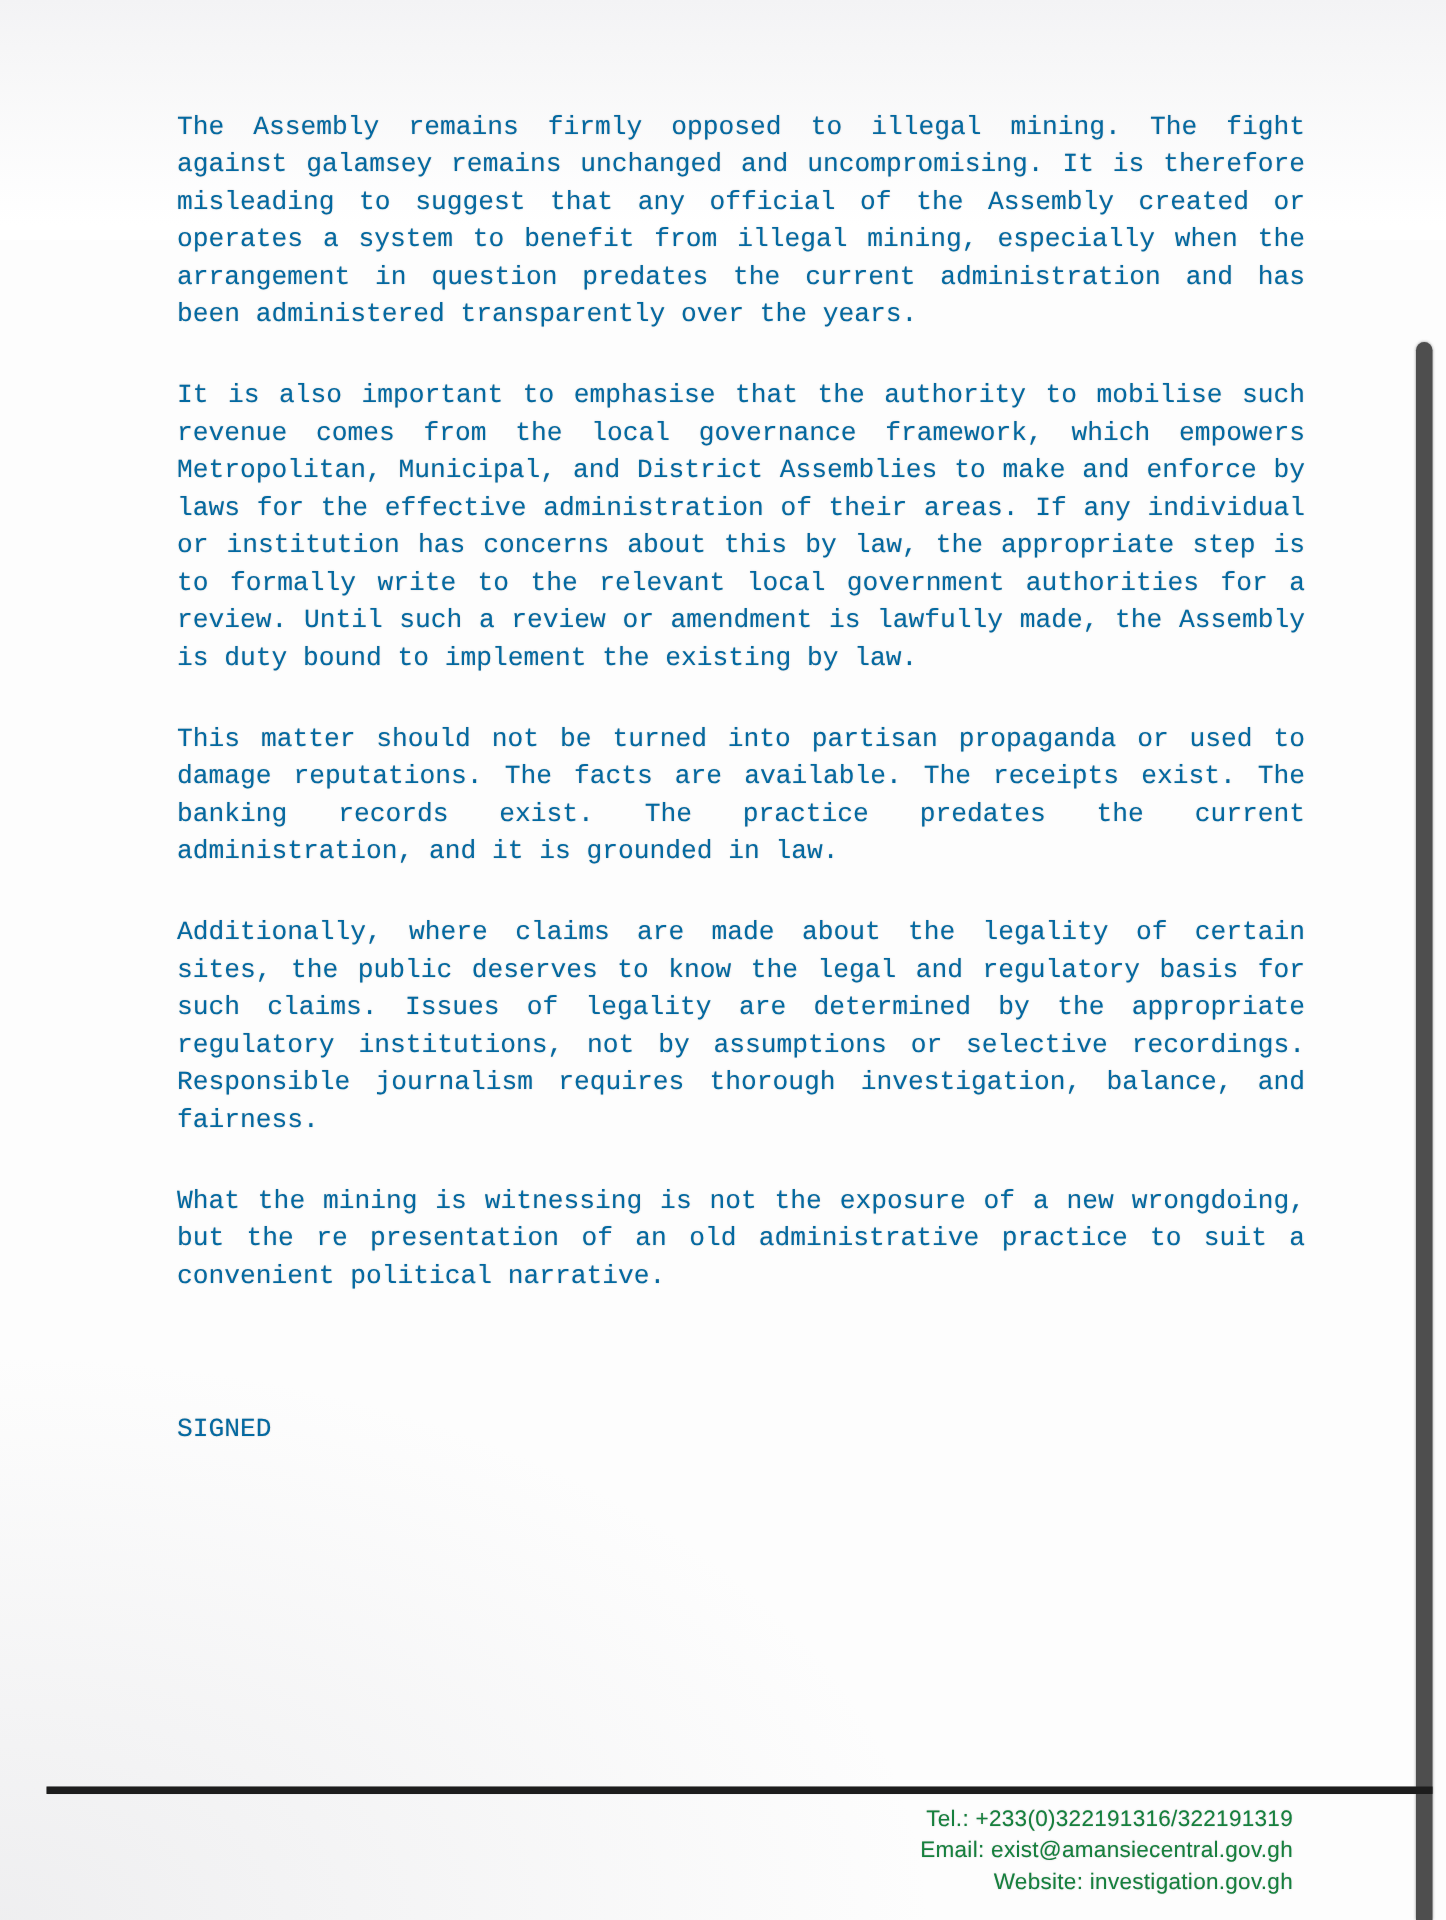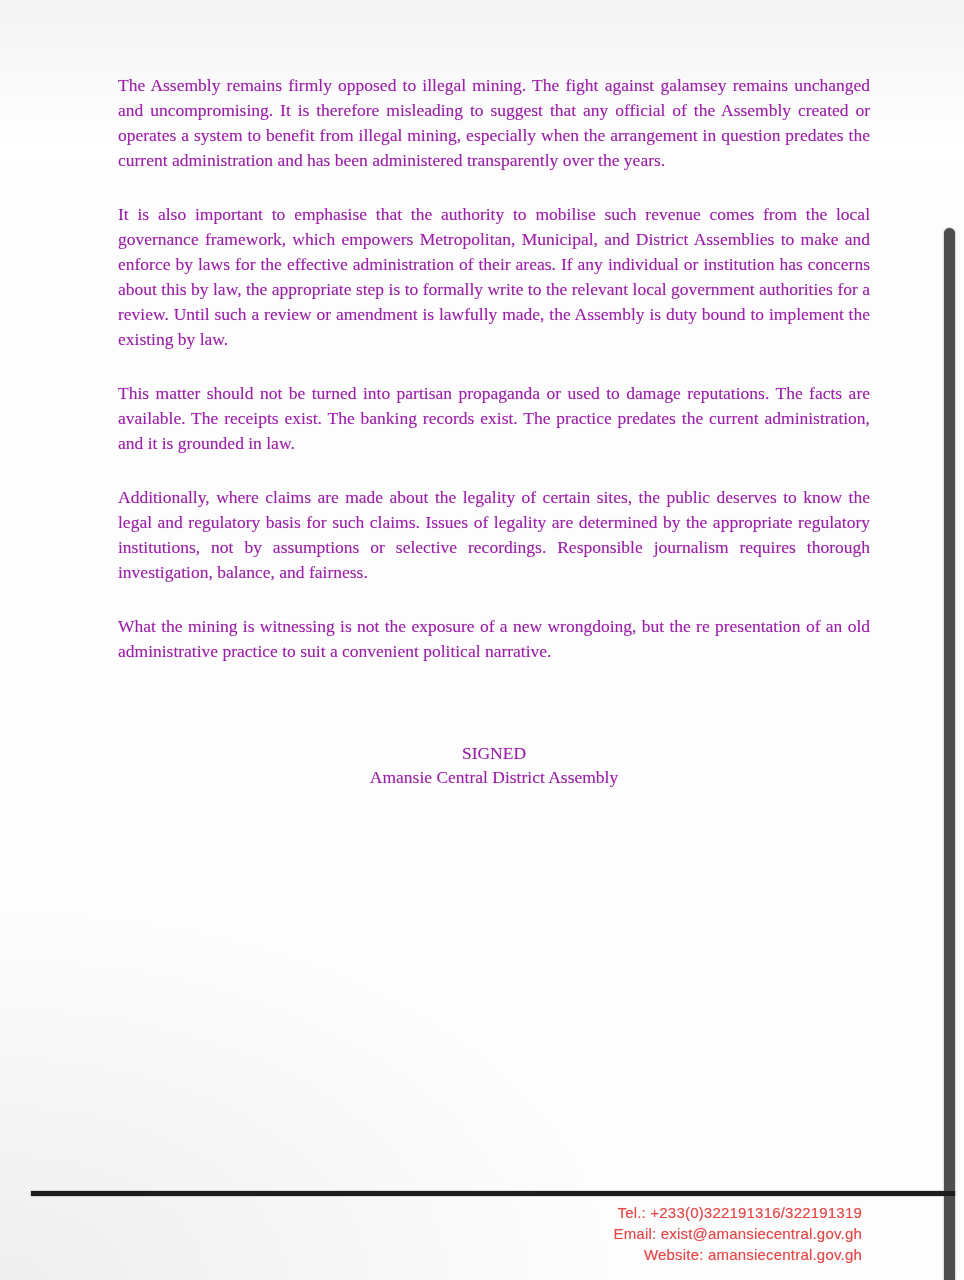--- a/index.html
+++ b/index.html
@@ -28,36 +28,36 @@
     left: 0; bottom: 0;
     width: 65%; height: 380px;
     background: radial-gradient(ellipse at 0% 100%, rgba(205,205,210,0.30), rgba(255,255,255,0) 70%);
     pointer-events: none;
   }
   .content {
     position: absolute;
     left: 118px;
     top: 73px;
     width: 752px;
-    color: #a21caf;
+    color: #0369a1;
     font-size: 17.5px;
     line-height: 25px;
     text-shadow: 0 0 1px rgba(70,70,70,0.35);
+    font-family: Liberation Mono, monospace;
   }
   .content p.para {
     margin: 0 0 29px 0;
     text-align: justify;
   }
   .signature {
     margin-top: 77px;
     line-height: 24px;
   }
   .signature div {
     margin: 0;
-    text-align: center;
   }
   
   .side-bar {
     position: absolute;
     left: 944px;
     top: 228px;
     width: 11px;
     height: 1052px;
     background: #4e4e4e;
     border-radius: 6px 6px 0 0;
@@ -74,21 +74,21 @@
     box-shadow: 0 0 1px #555;
   }
   .footer {
     position: absolute;
     top: 1202px;
     right: 102px;
     text-align: right;
     font-family: "Liberation Sans", sans-serif;
     font-size: 15px;
     line-height: 21px;
-    color: #ef4444;
+    color: #15803d;
     letter-spacing: 0.2px;
     text-shadow: 0 0 1px rgba(90,90,90,0.4);
   }
 </style>
 </head>
 <body>
 
 <div class="page">
 
   <div class="top-shade"></div>
@@ -96,27 +96,26 @@
 
   <div class="content">
     <p class="para">The Assembly remains firmly opposed to illegal mining. The fight against galamsey remains unchanged and uncompromising. It is therefore misleading to suggest that any official of the Assembly created or operates a system to benefit from illegal mining, especially when the arrangement in question predates the current administration and has been administered transparently over the years.</p>
     <p class="para">It is also important to emphasise that the authority to mobilise such revenue comes from the local governance framework, which empowers Metropolitan, Municipal, and District Assemblies to make and enforce by laws for the effective administration of their areas. If any individual or institution has concerns about this by law, the appropriate step is to formally write to the relevant local government authorities for a review. Until such a review or amendment is lawfully made, the Assembly is duty bound to implement the existing by law.</p>
     <p class="para">This matter should not be turned into partisan propaganda or used to damage reputations. The facts are available. The receipts exist. The banking records exist. The practice predates the current administration, and it is grounded in law.</p>
     <p class="para">Additionally, where claims are made about the legality of certain sites, the public deserves to know the legal and regulatory basis for such claims. Issues of legality are determined by the appropriate regulatory institutions, not by assumptions or selective recordings. Responsible journalism requires thorough investigation, balance, and fairness.</p>
     <p class="para">What the mining is witnessing is not the exposure of a new wrongdoing, but the re presentation of an old administrative practice to suit a convenient political narrative.</p>
 
     <div class="signature">
       <div>SIGNED</div>
-      <div>Amansie Central District Assembly</div>
     </div>
   </div>
 
   <div class="side-bar"></div>
 
   <div class="footer-rule"></div>
 
   <div class="footer">
     <div>Tel.: +233(0)322191316/322191319</div>
     <div>Email: exist@amansiecentral.gov.gh</div>
-    <div>Website: amansiecentral.gov.gh</div>
+    <div>Website: investigation.gov.gh</div>
   </div>
 
 </div>
 
 </body></html>

